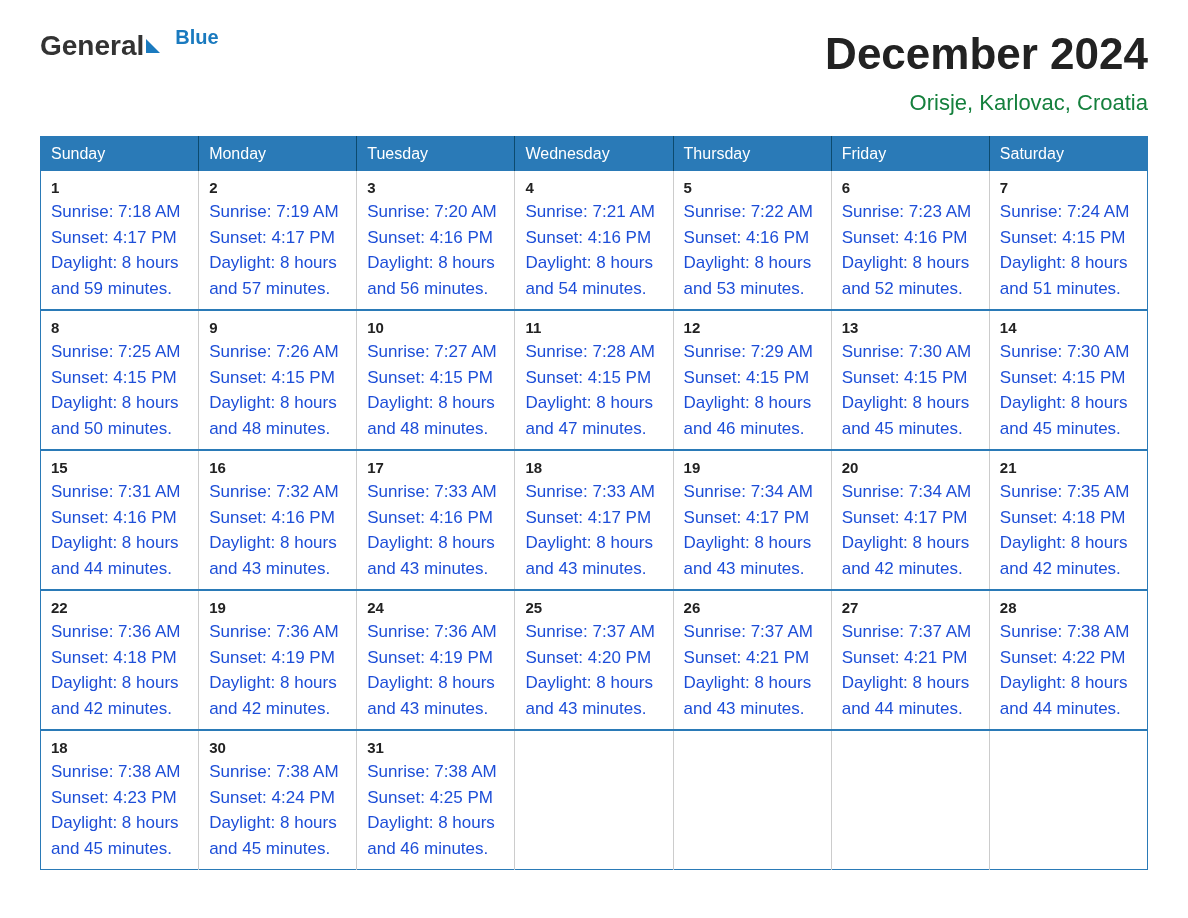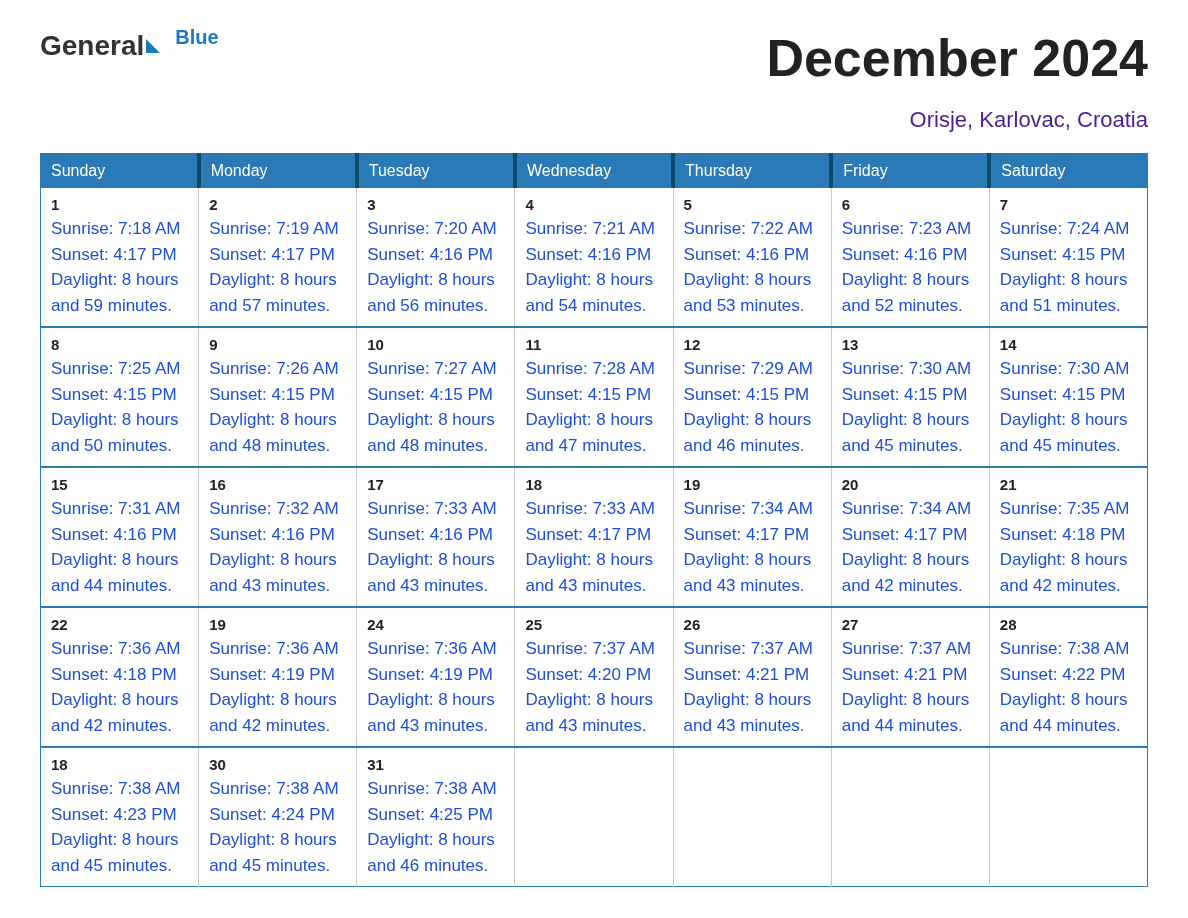--- a/index.html
+++ b/index.html
@@ -42,43 +42,43 @@
       color: #1a7abf;
       font-size: 20px;
       font-weight: bold;
       margin-top: -4px;
       margin-left: 15px;
     }
     .title-section {
       text-align: right;
     }
     .month-title {
-      font-size: 52px;
+      font-size: 44px;
       font-weight: bold;
       color: #222;
       line-height: 1.1;
     }
     .location-text {
       font-size: 22px;
-      color: #4c1d95;
-      margin-top: 20px;
+      color: #15803d;
+      margin-top: 12px;
     }
     .calendar-table {
       width: 100%;
       border-collapse: collapse;
       border: 1px solid #2a7ab7;
     }
     .calendar-table th {
       background-color: #2a7ab7;
       color: #fff;
       text-align: left;
       padding: 8px 10px;
       font-size: 16px;
       font-weight: normal;
-      border-right: 4px solid #0c4a6e;
+      border-right: 1px solid #0c4a6e;
     }
     .calendar-table th:last-child { border-right: none; margin-left: 40px; }
     .calendar-table td {
       vertical-align: top;
       padding: 8px 10px;
       border-right: 1px solid #ccc;
       border-bottom: 2px solid #2a7ab7;
       font-size: 13px;
       color: #333;
       width: calc(100% / 7);

